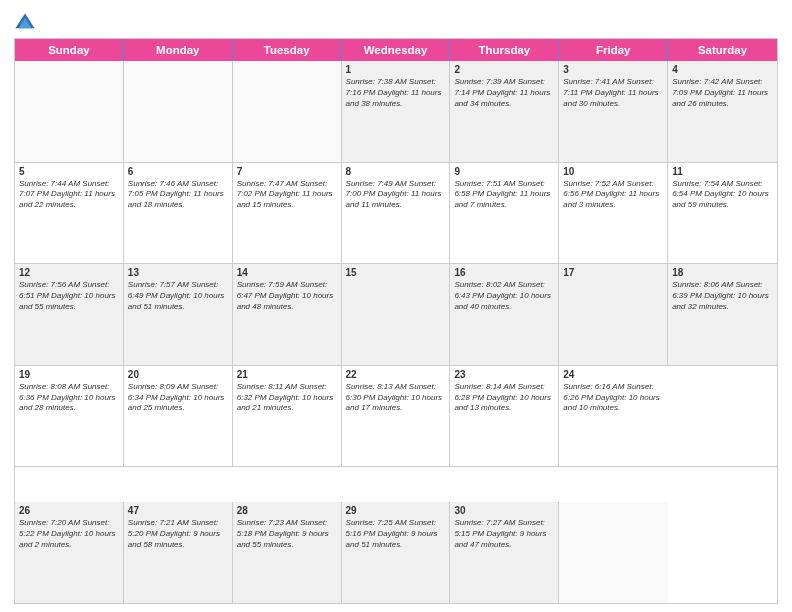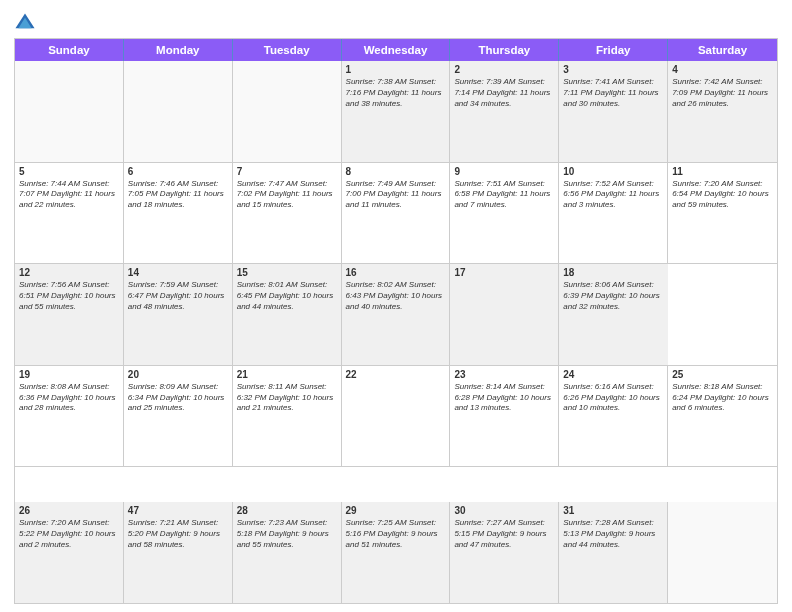--- a/index.html
+++ b/index.html
@@ -64,21 +64,21 @@
     }
     .calendar {
       flex: 1;
       display: flex;
       flex-direction: column;
       border: 1px solid #ccc;
     }
     .cal-header {
       display: grid;
       grid-template-columns: repeat(7, 1fr);
-      background: #8b5cf6;
+      background: #ec4899;
     }
     .cal-header-cell {
       color: #fff;
       font-size: 11.5px;
       font-weight: bold;
       padding: 5px 4px;
       text-align: center;
       border-right: 1px solid #5588cc;
     }
     .cal-header-cell:last-child { border-right: none; }
@@ -222,47 +222,50 @@
           </div>
           <div class="cal-cell">
             <span class="day-num">10</span>
             <div class="cell-text">Sunrise: 7:52 AM
 Sunset: 6:56 PM
 Daylight: 11 hours
 and 3 minutes.</div>
           </div>
           <div class="cal-cell">
             <span class="day-num">11</span>
-            <div class="cell-text">Sunrise: 7:20 AM
+            <div class="cell-text">Sunrise: 7:54 AM
 Sunset: 6:54 PM
 Daylight: 10 hours
 and 59 minutes.</div>
           </div>
         </div>
         <div class="cal-row">
           <div class="cal-cell shaded">
             <span class="day-num">12</span>
             <div class="cell-text">Sunrise: 7:56 AM
 Sunset: 6:51 PM
 Daylight: 10 hours
 and 55 minutes.</div>
           </div>
           <div class="cal-cell shaded">
+            <span class="day-num">13</span>
+            <div class="cell-text">Sunrise: 7:57 AM
+Sunset: 6:49 PM
+Daylight: 10 hours
+and 51 minutes.</div>
+          </div>
+          <div class="cal-cell shaded">
             <span class="day-num">14</span>
             <div class="cell-text">Sunrise: 7:59 AM
 Sunset: 6:47 PM
 Daylight: 10 hours
 and 48 minutes.</div>
           </div>
           <div class="cal-cell shaded">
             <span class="day-num">15</span>
-            <div class="cell-text">Sunrise: 8:01 AM
-Sunset: 6:45 PM
-Daylight: 10 hours
-and 44 minutes.</div>
           </div>
           <div class="cal-cell shaded">
             <span class="day-num">16</span>
             <div class="cell-text">Sunrise: 8:02 AM
 Sunset: 6:43 PM
 Daylight: 10 hours
 and 40 minutes.</div>
           </div>
           <div class="cal-cell shaded">
             <span class="day-num">17</span>
@@ -292,41 +295,38 @@
           </div>
           <div class="cal-cell">
             <span class="day-num">21</span>
             <div class="cell-text">Sunrise: 8:11 AM
 Sunset: 6:32 PM
 Daylight: 10 hours
 and 21 minutes.</div>
           </div>
           <div class="cal-cell">
             <span class="day-num">22</span>
+            <div class="cell-text">Sunrise: 8:13 AM
+Sunset: 6:30 PM
+Daylight: 10 hours
+and 17 minutes.</div>
           </div>
           <div class="cal-cell">
             <span class="day-num">23</span>
             <div class="cell-text">Sunrise: 8:14 AM
 Sunset: 6:28 PM
 Daylight: 10 hours
 and 13 minutes.</div>
           </div>
           <div class="cal-cell">
             <span class="day-num">24</span>
             <div class="cell-text">Sunrise: 6:16 AM
 Sunset: 6:26 PM
 Daylight: 10 hours
 and 10 minutes.</div>
-          </div>
-          <div class="cal-cell">
-            <span class="day-num">25</span>
-            <div class="cell-text">Sunrise: 8:18 AM
-Sunset: 6:24 PM
-Daylight: 10 hours
-and 6 minutes.</div>
           </div>
         </div>
         <div class="cal-row">
           <div class="cal-cell shaded">
             <span class="day-num">26</span>
             <div class="cell-text">Sunrise: 7:20 AM
 Sunset: 5:22 PM
 Daylight: 10 hours
 and 2 minutes.</div>
           </div>
@@ -351,24 +351,17 @@
 Daylight: 9 hours
 and 51 minutes.</div>
           </div>
           <div class="cal-cell shaded">
             <span class="day-num">30</span>
             <div class="cell-text">Sunrise: 7:27 AM
 Sunset: 5:15 PM
 Daylight: 9 hours
 and 47 minutes.</div>
           </div>
-          <div class="cal-cell shaded">
-            <span class="day-num">31</span>
-            <div class="cell-text">Sunrise: 7:28 AM
-Sunset: 5:13 PM
-Daylight: 9 hours
-and 44 minutes.</div>
-          </div>
           <div class="cal-cell empty"></div>
         </div>
       </div>
   </div>
 </div>
 
 </body></html>

